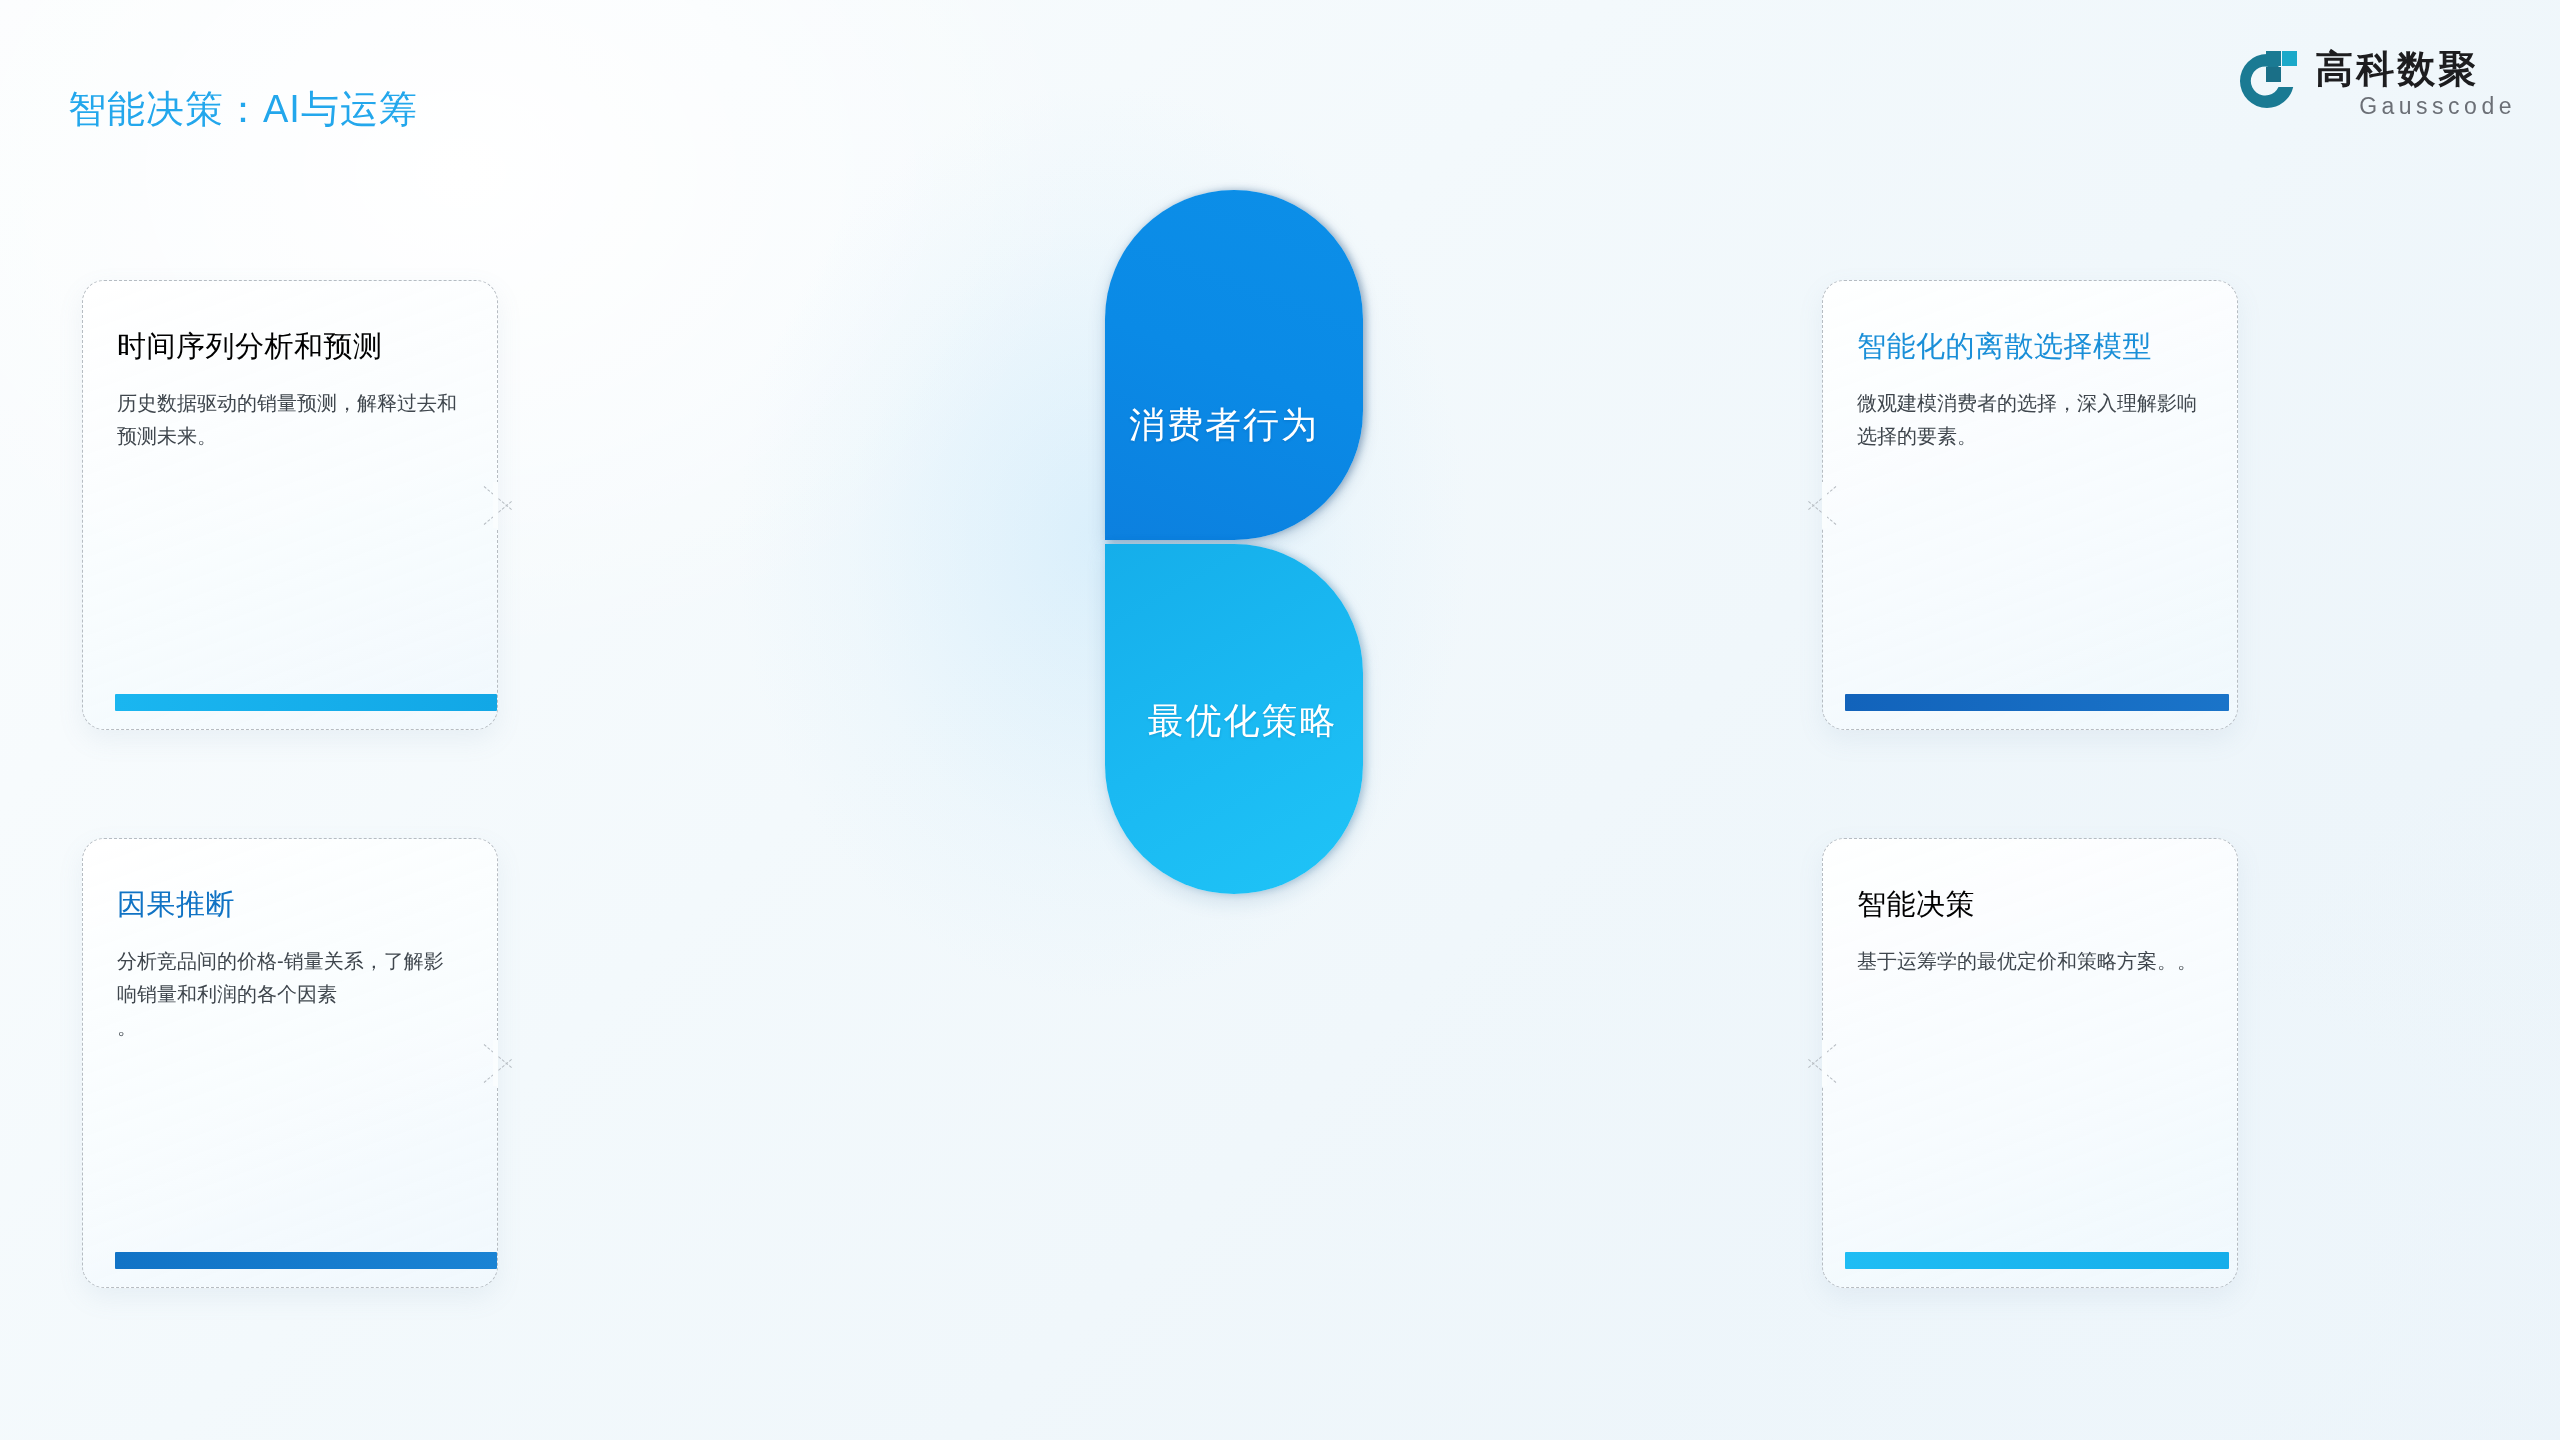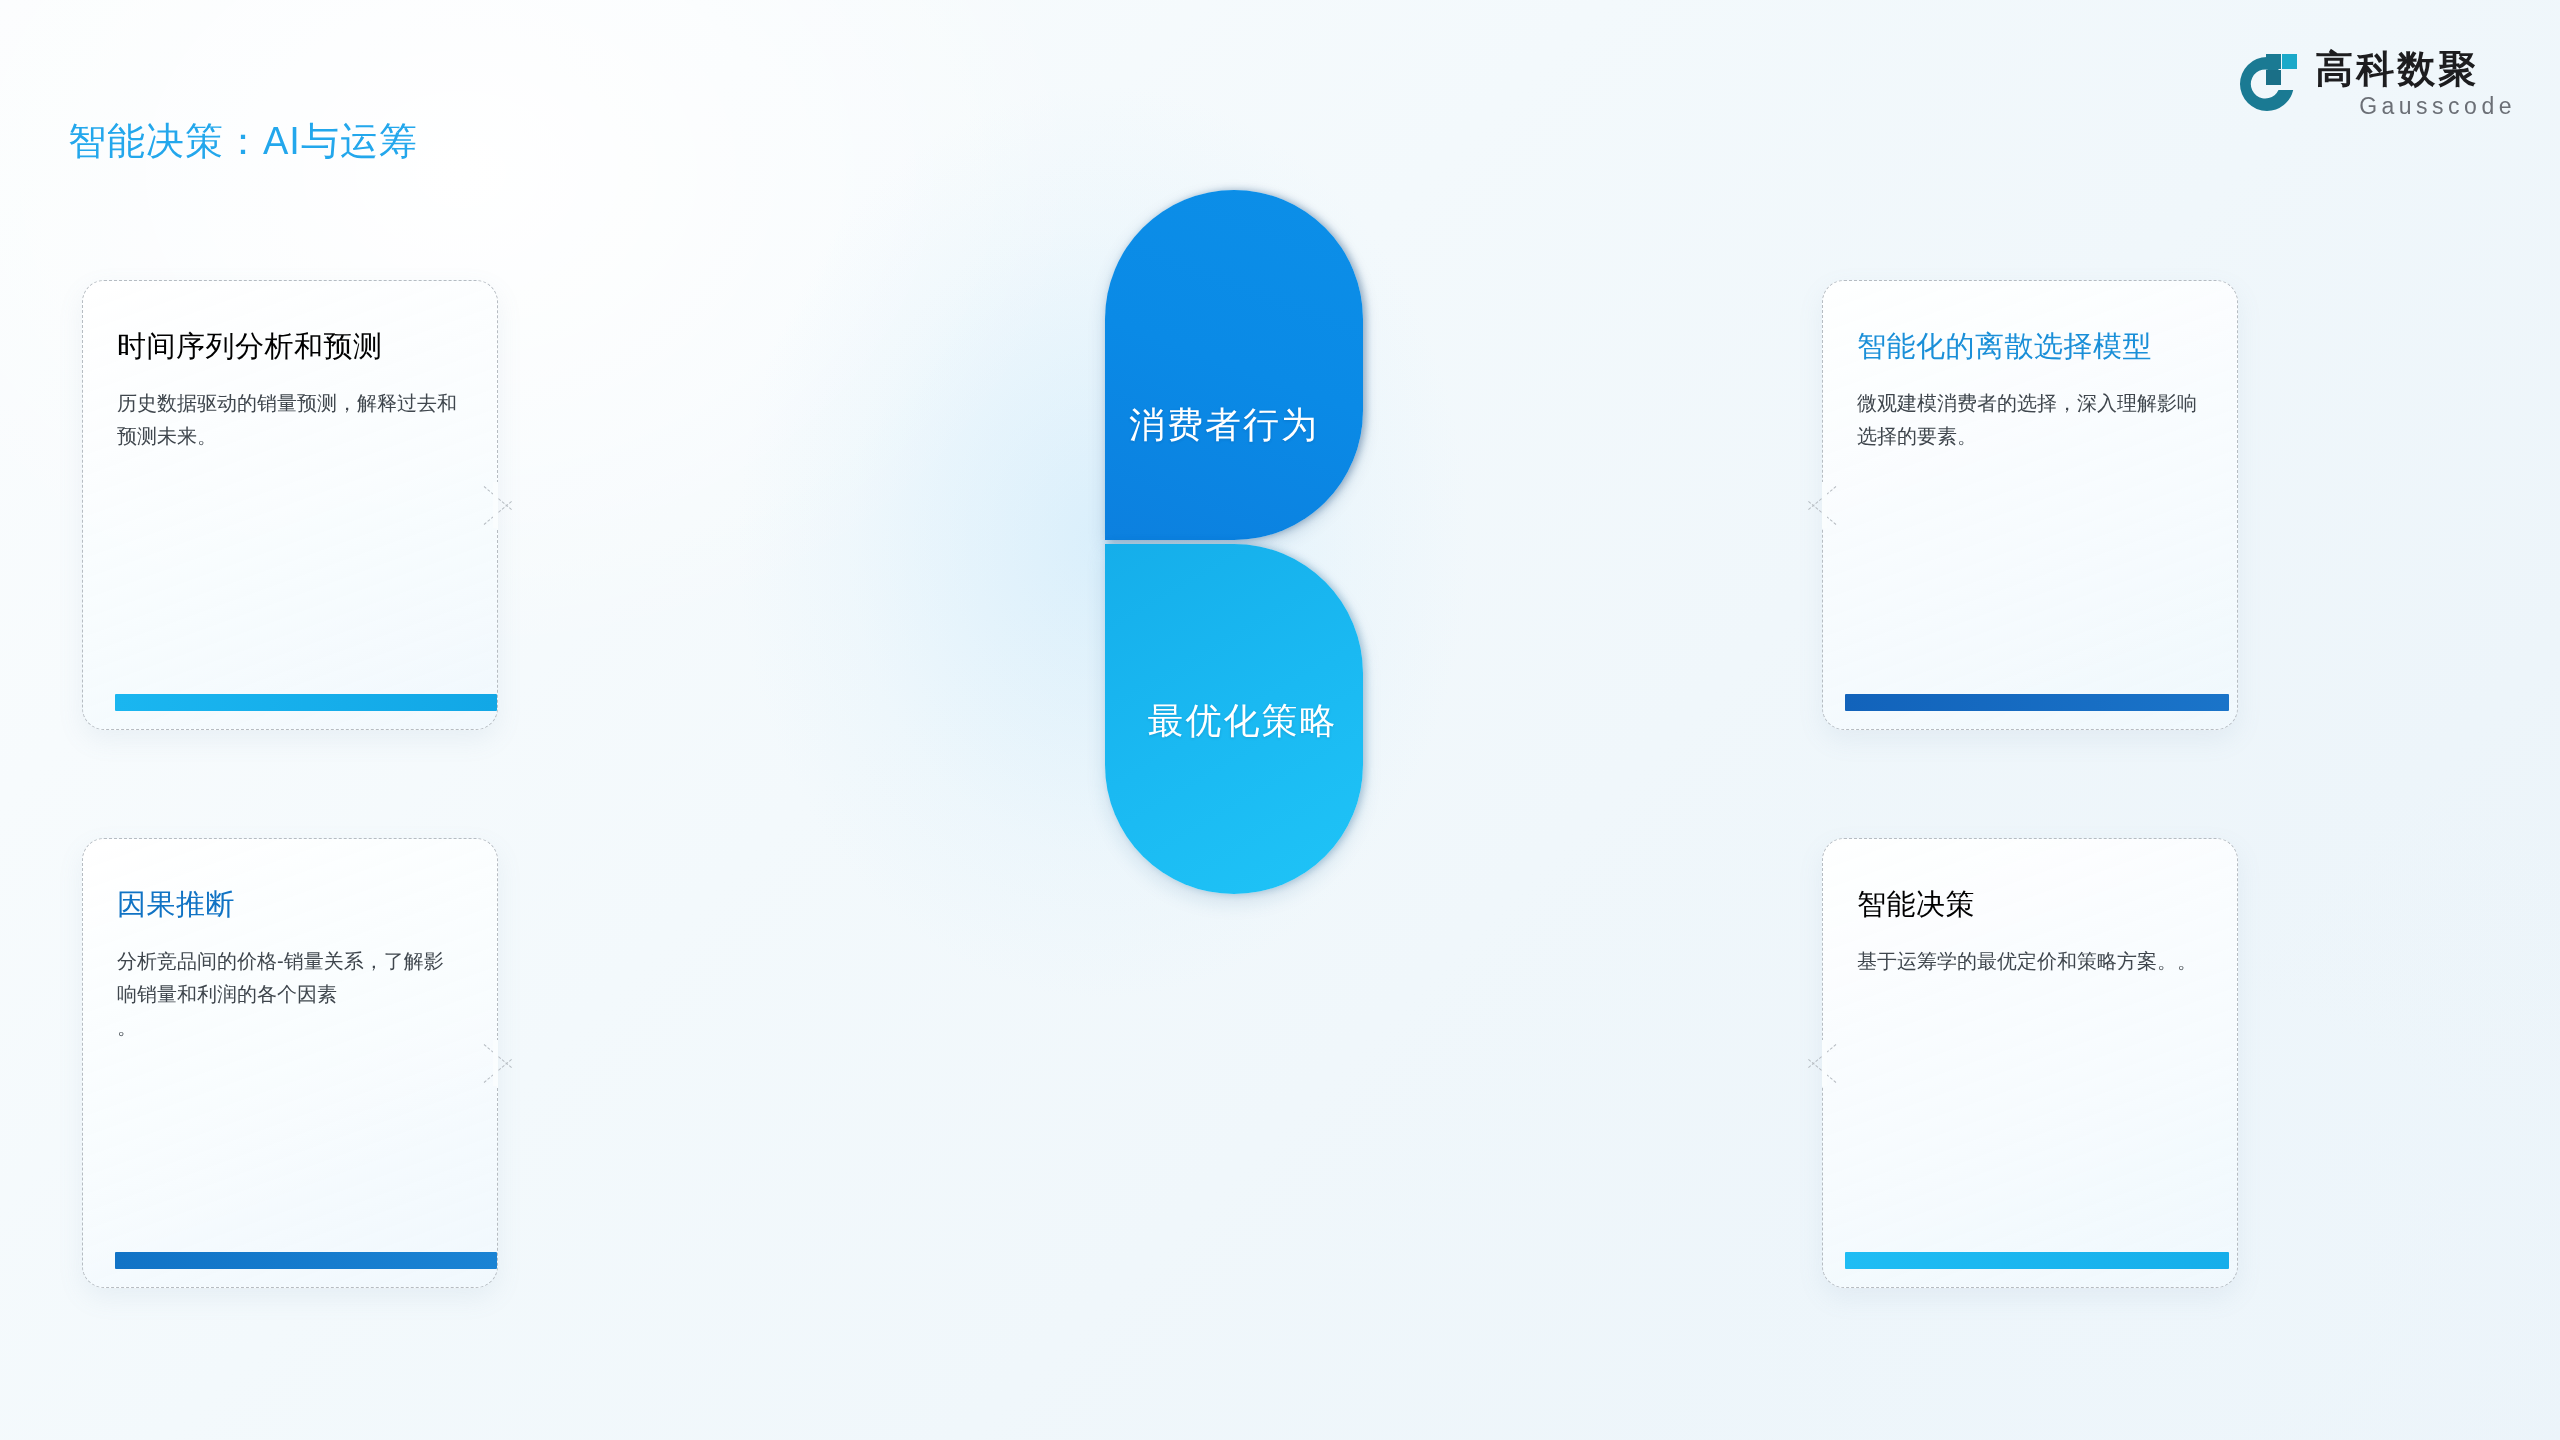--- a/index.html
+++ b/index.html
@@ -9,26 +9,26 @@
     background:
       radial-gradient(ellipse 900px 700px at 18% 12%, #ffffff 0%, rgba(255,255,255,0) 70%),
       radial-gradient(ellipse 1100px 800px at 82% 88%, #eef6fb 0%, rgba(238,246,251,0) 72%),
       linear-gradient(135deg, #fbfdfe 0%, #f3f9fc 40%, #eaf3f9 100%);
     overflow:hidden;
     position:relative;
   }
 
   
   .slide-title{
-    position:absolute; left:68px; top:116px;
+    position:absolute; left:68px; top:84px;
     font-size:38px; font-weight:400; letter-spacing:1px;
     color:#23a7ec; white-space:nowrap;
   }
 
-  .logo{ position:absolute; right:44px; top:50px; display:flex; align-items:center; gap:18px; }
+  .logo{ position:absolute; right:44px; top:50px; display:flex; gap:18px; }
   .logo-mark{ position:relative; width:60px; height:62px; flex:0 0 auto; }
   .logo-text{ display:flex; flex-direction:column; line-height:1; }
   .logo-cn{ font-size:38px; font-weight:700; color:#1d1d1f; letter-spacing:3px; }
   .logo-en{ font-size:23px; color:#6b6f76; letter-spacing:4.5px; margin-top:7px;margin-left:44px; }
 
   
   .flower{
     position:absolute; left:843px; top:190px; width:520px; height:704px;
   }
   .petal{

